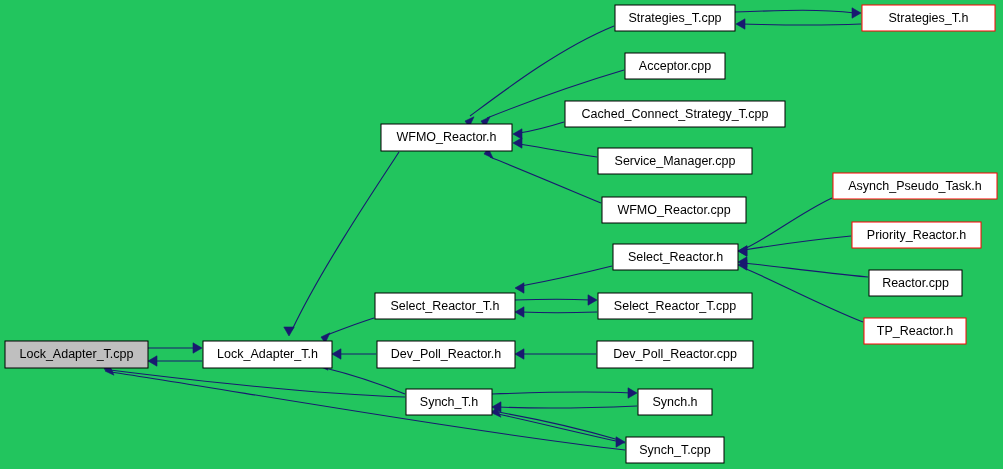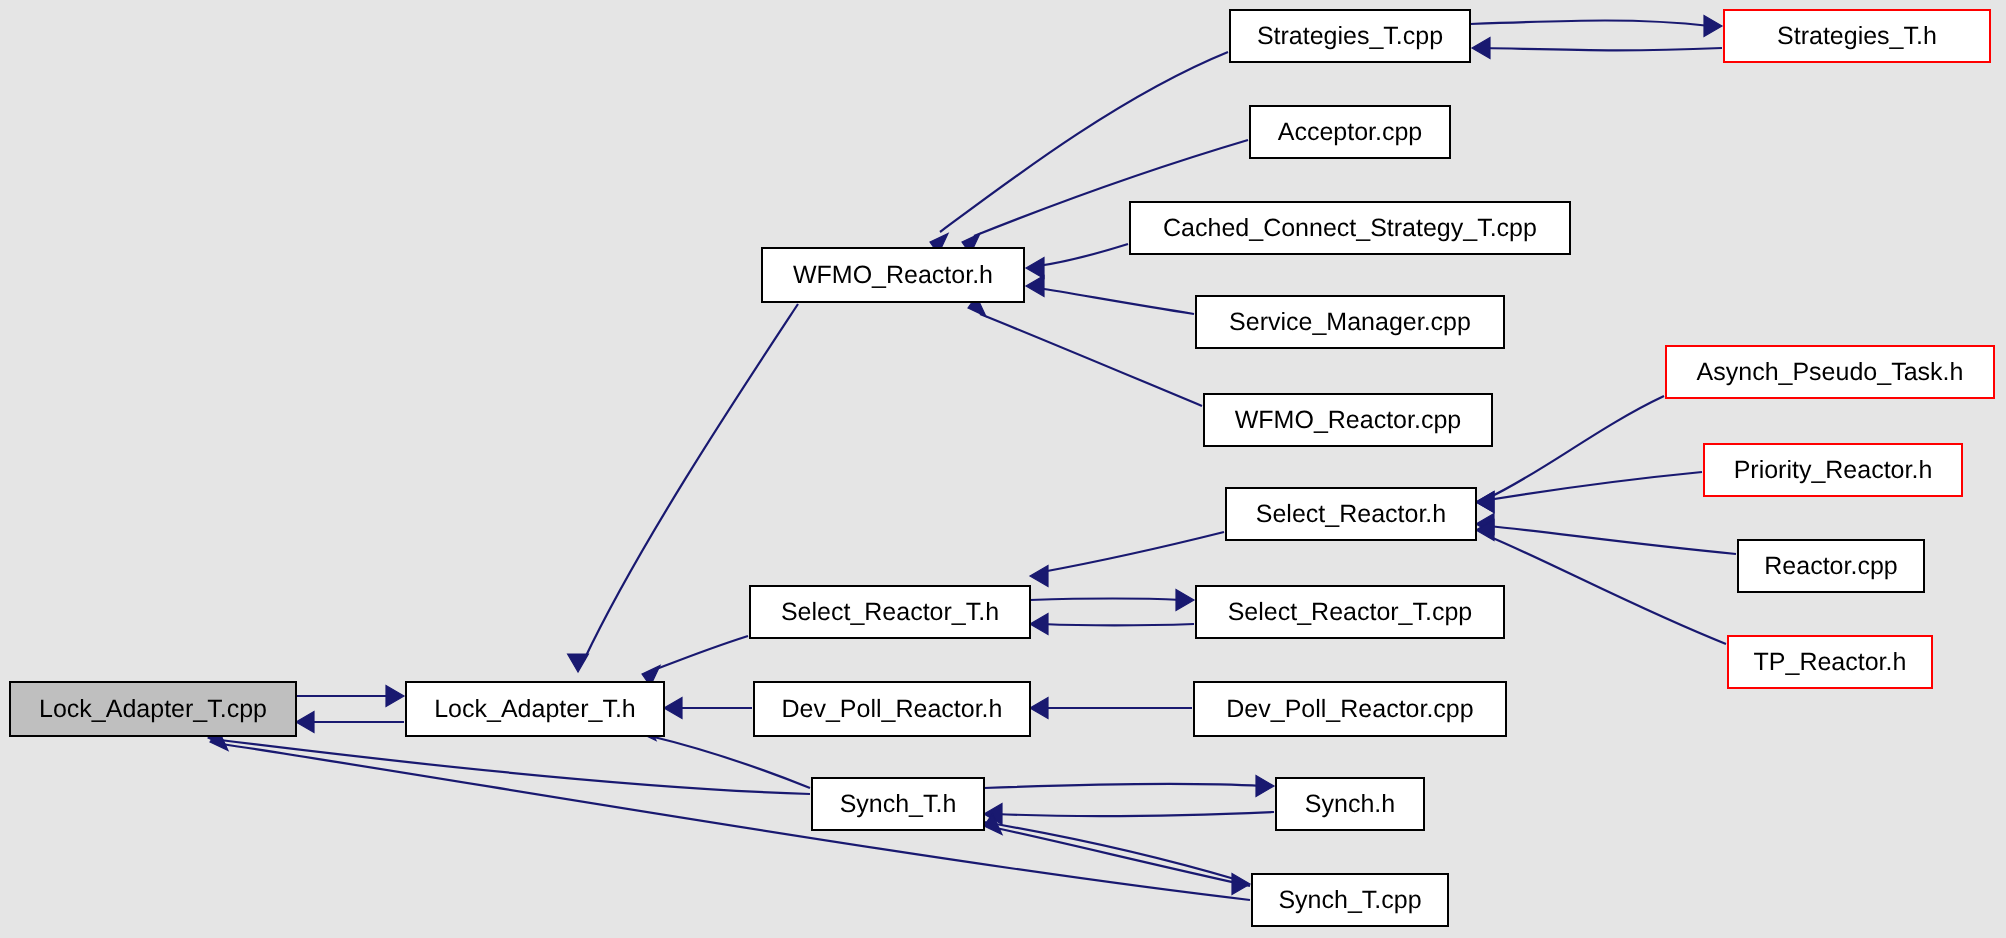--- a/index.html
+++ b/index.html
@@ -4,21 +4,21 @@
 <style>
   html, body {
     margin: 0;
     padding: 0;
     background: #ffffff;
   }
   #graph-root {
     position: relative;
     width: 1003px;
     height: 469px;
-    background: #e5e5e5;
+    background: #22c55e;
     font-family: "Liberation Sans", "DejaVu Sans", sans-serif;
     overflow: hidden;
   }
   svg.graph-canvas {
     position: absolute;
     left: 0;
     top: 0;
     width: 1003px;
     height: 469px;
   }

